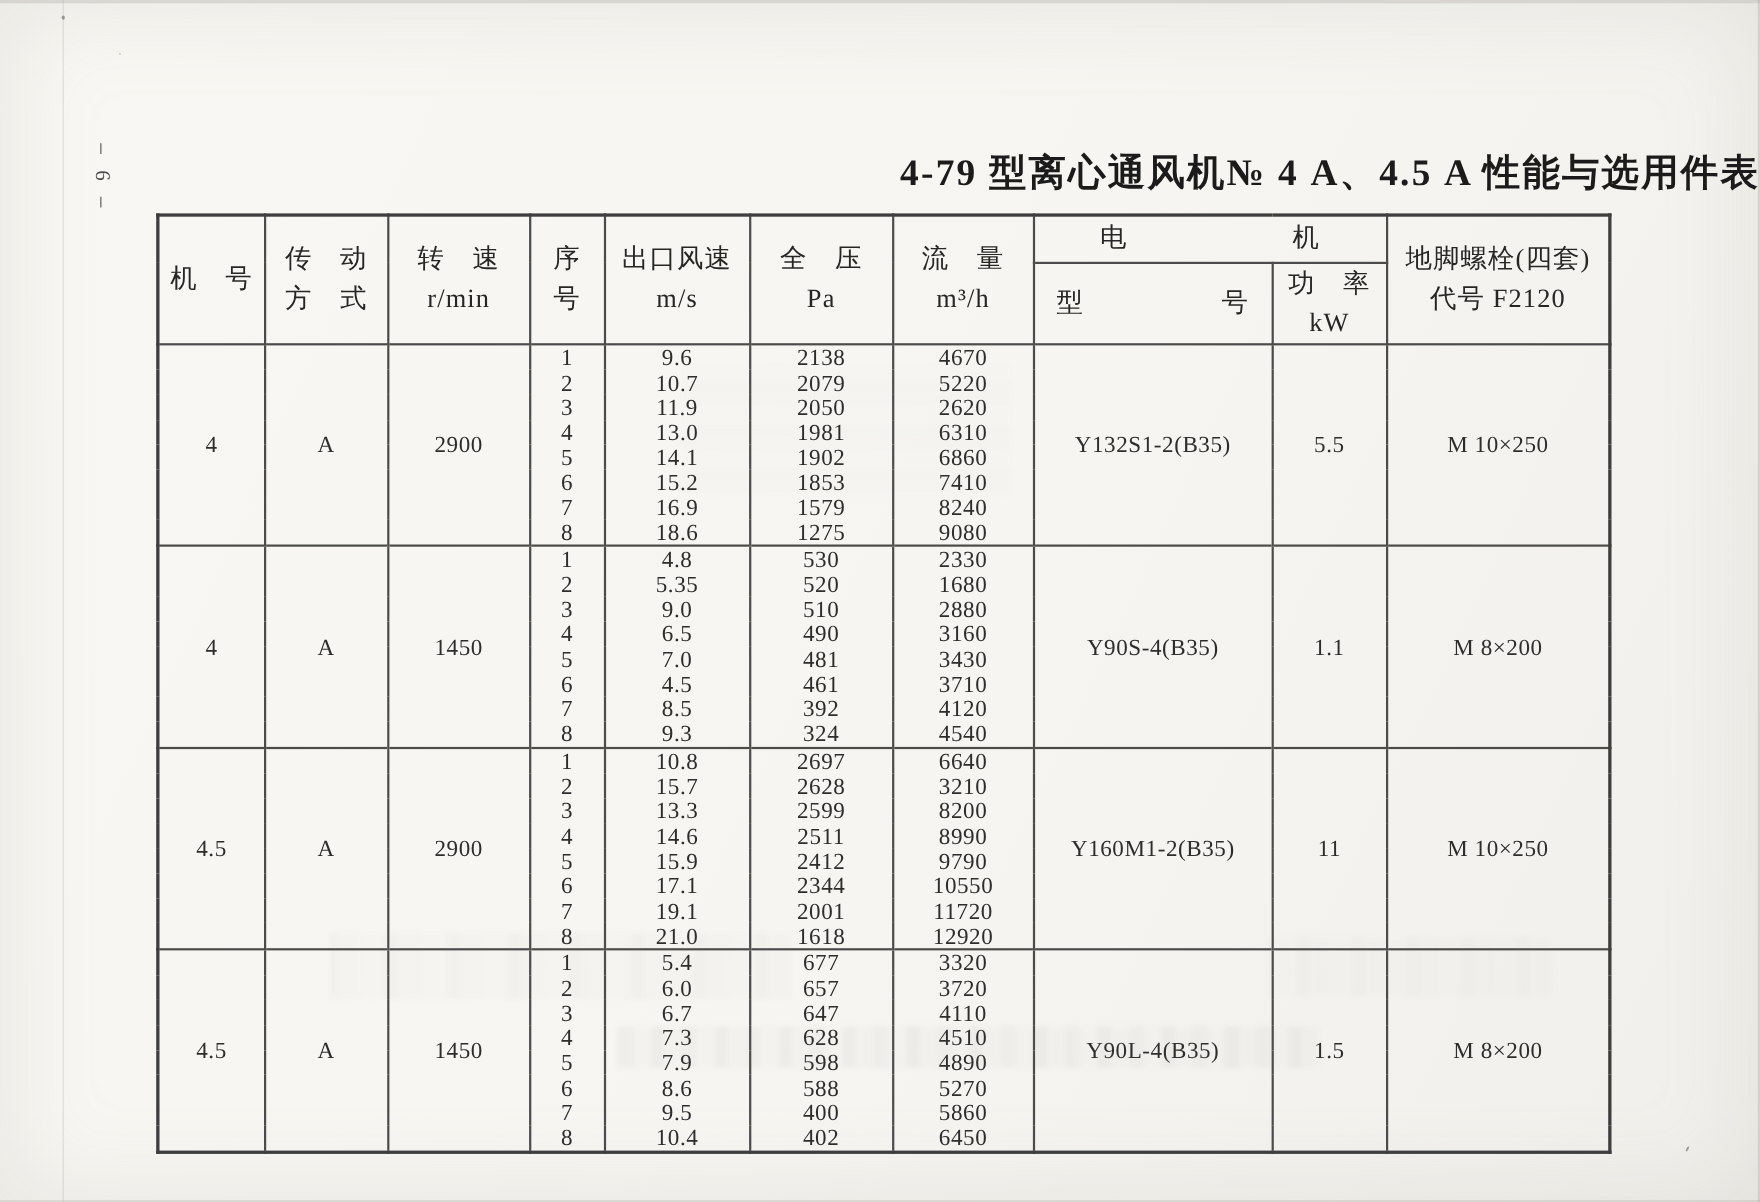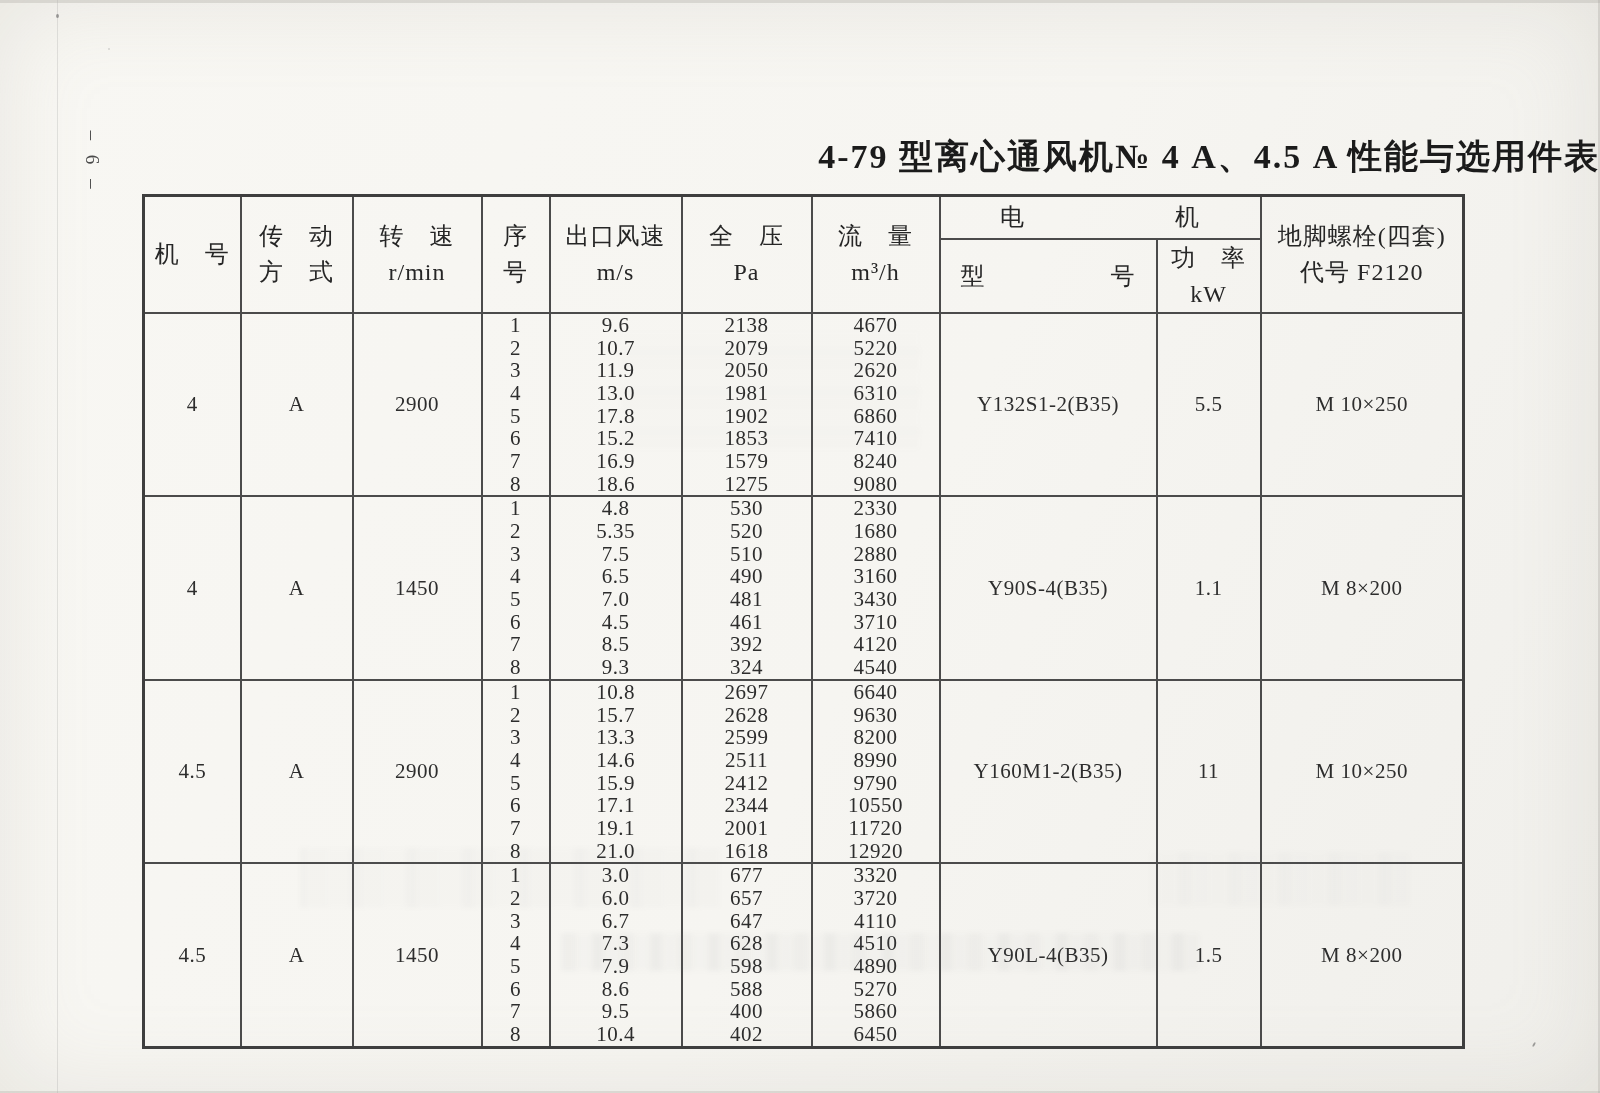--- a/index.html
+++ b/index.html
@@ -159,21 +159,21 @@
           <td>2620</td>
         </tr>
         <tr>
           <td>4</td>
           <td>13.0</td>
           <td>1981</td>
           <td>6310</td>
         </tr>
         <tr>
           <td>5</td>
-          <td>17.8</td>
+          <td>14.1</td>
           <td>1902</td>
           <td>6860</td>
         </tr>
         <tr>
           <td>6</td>
           <td>15.2</td>
           <td>1853</td>
           <td>7410</td>
         </tr>
         <tr>
@@ -201,21 +201,21 @@
           <td rowspan="8" class="merged">M 8×200</td>
         </tr>
         <tr>
           <td>2</td>
           <td>5.35</td>
           <td>520</td>
           <td>1680</td>
         </tr>
         <tr>
           <td>3</td>
-          <td>7.5</td>
+          <td>9.0</td>
           <td>510</td>
           <td>2880</td>
         </tr>
         <tr>
           <td>4</td>
           <td>6.5</td>
           <td>490</td>
           <td>3160</td>
         </tr>
         <tr>
@@ -251,21 +251,21 @@
           <td>2697</td>
           <td>6640</td>
           <td rowspan="8" class="merged">Y160M1-2(B35)</td>
           <td rowspan="8" class="merged">11</td>
           <td rowspan="8" class="merged">M 10×250</td>
         </tr>
         <tr>
           <td>2</td>
           <td>15.7</td>
           <td>2628</td>
-          <td>9630</td>
+          <td>3210</td>
         </tr>
         <tr>
           <td>3</td>
           <td>13.3</td>
           <td>2599</td>
           <td>8200</td>
         </tr>
         <tr>
           <td>4</td>
           <td>14.6</td>
@@ -294,21 +294,21 @@
           <td>8</td>
           <td>21.0</td>
           <td>1618</td>
           <td>12920</td>
         </tr>
         <tr class="block-start">
           <td rowspan="8" class="merged">4.5</td>
           <td rowspan="8" class="merged">A</td>
           <td rowspan="8" class="merged">1450</td>
           <td>1</td>
-          <td>3.0</td>
+          <td>5.4</td>
           <td>677</td>
           <td>3320</td>
           <td rowspan="8" class="merged">Y90L-4(B35)</td>
           <td rowspan="8" class="merged">1.5</td>
           <td rowspan="8" class="merged">M 8×200</td>
         </tr>
         <tr>
           <td>2</td>
           <td>6.0</td>
           <td>657</td>

